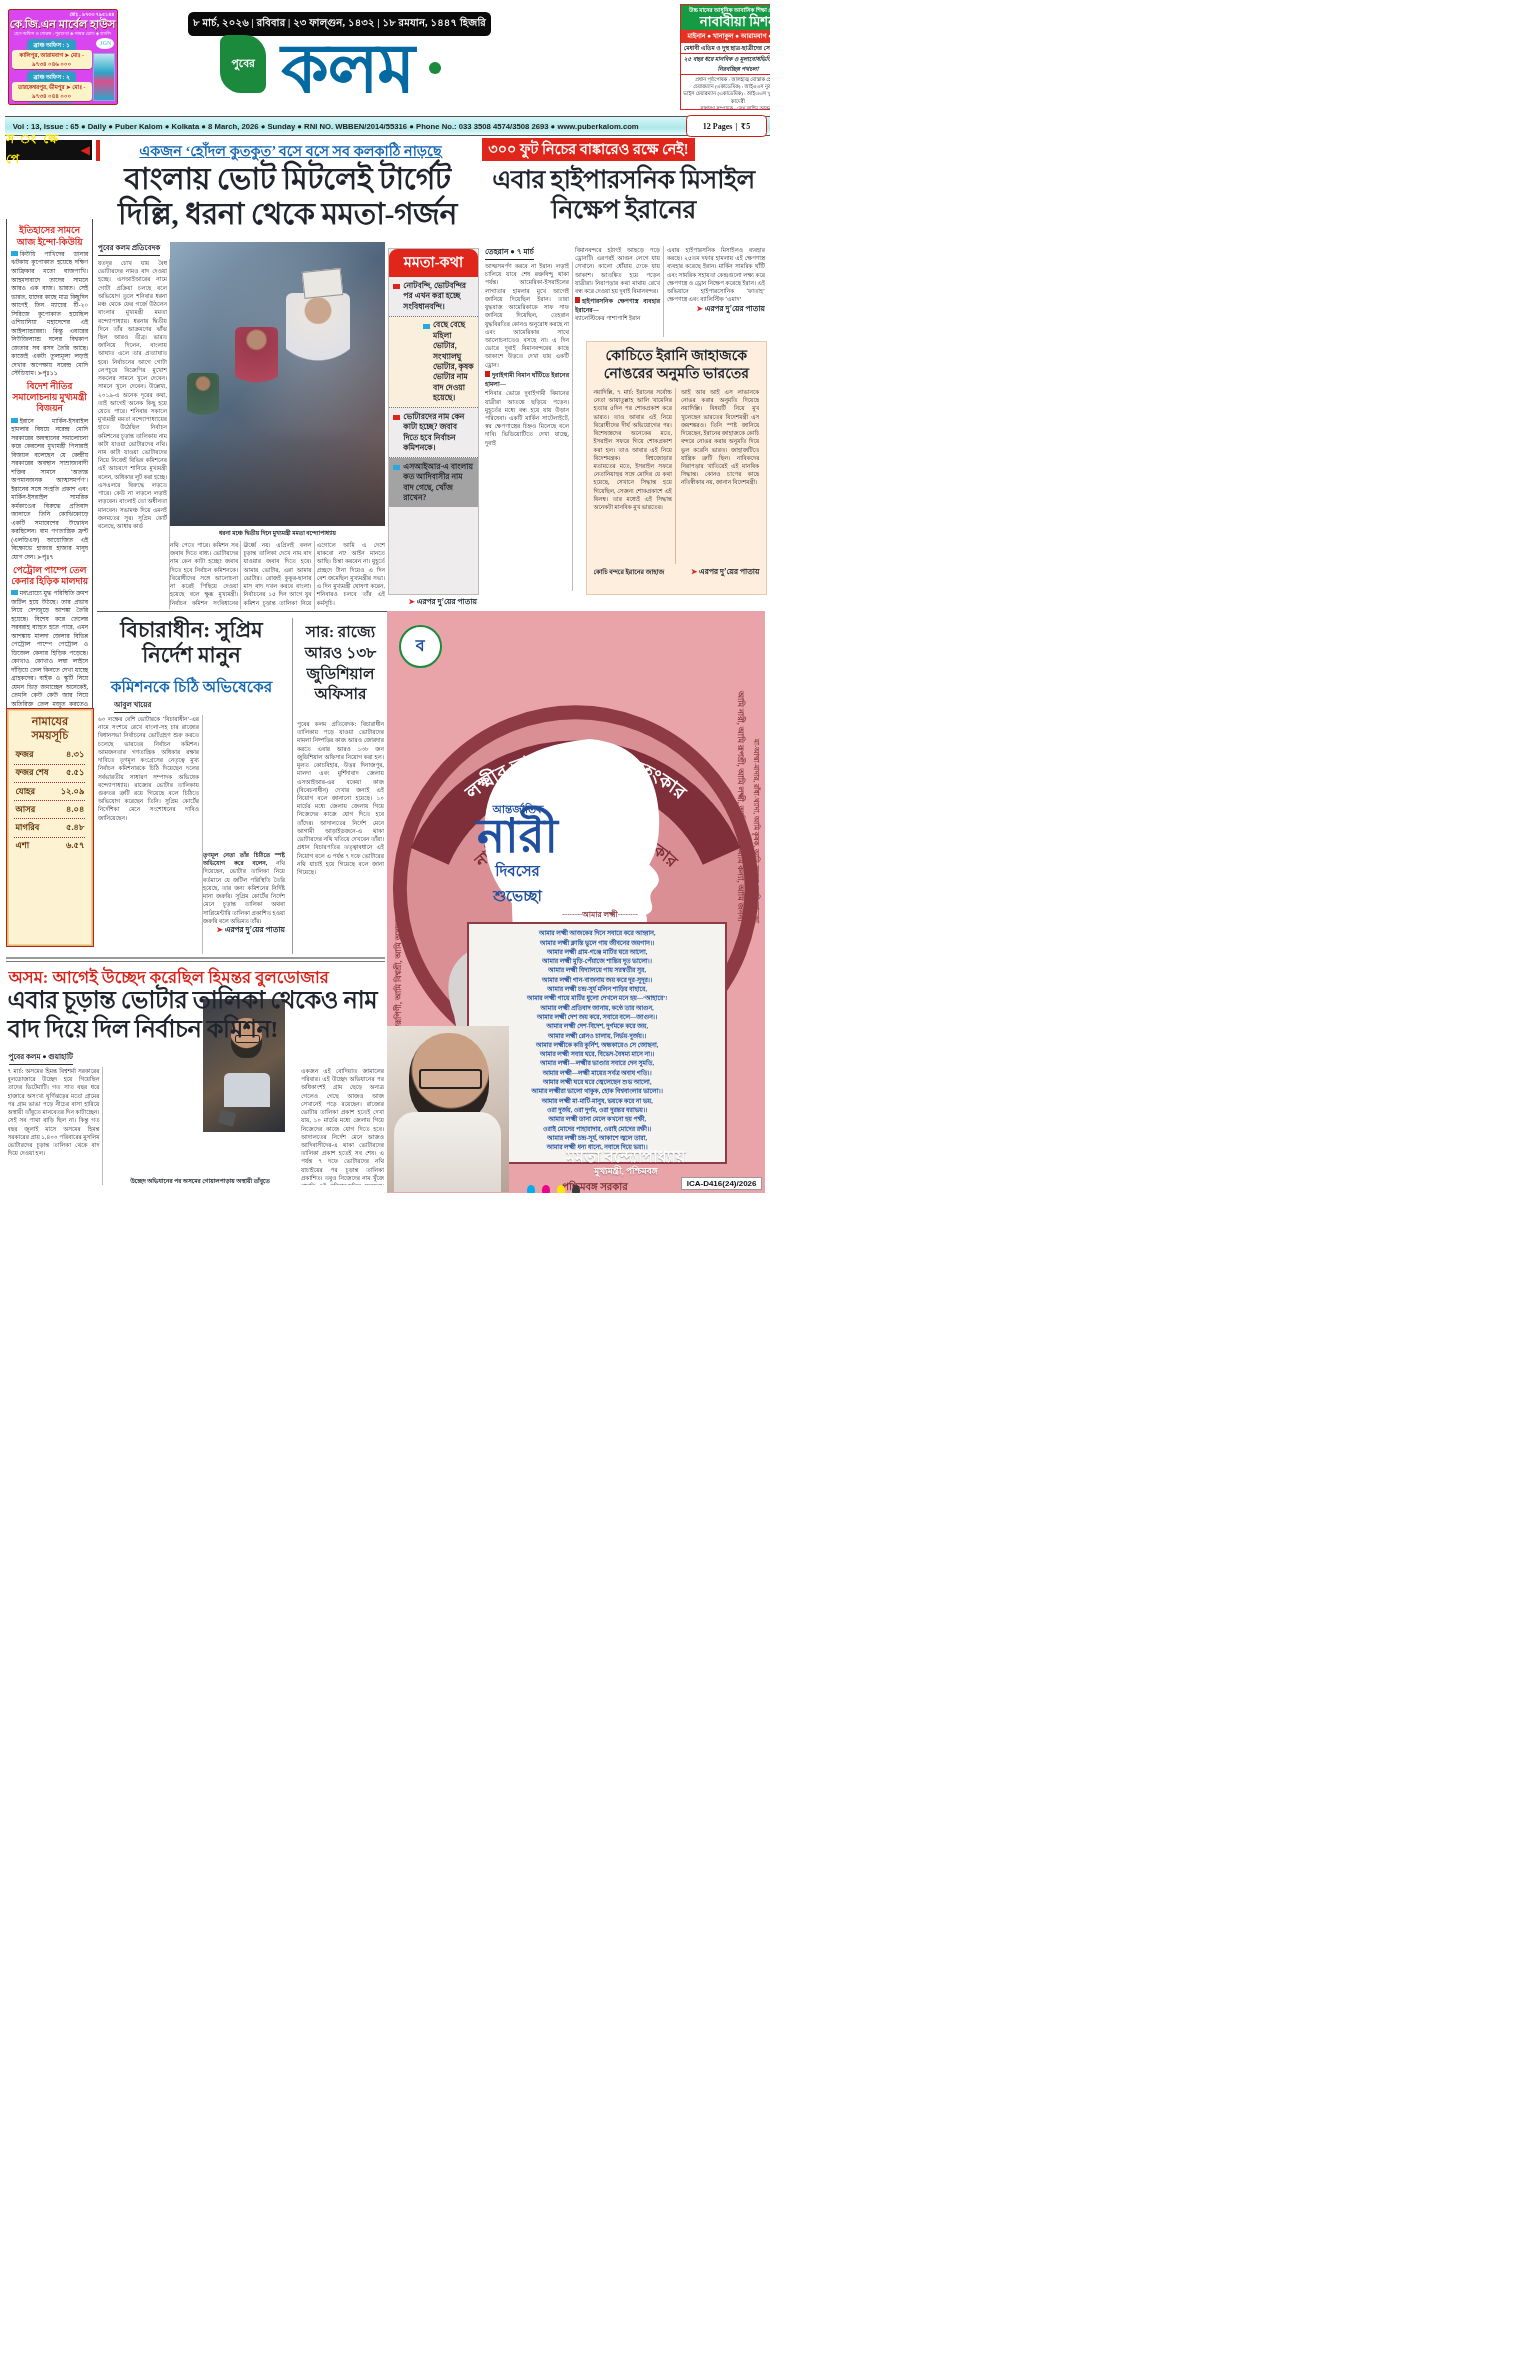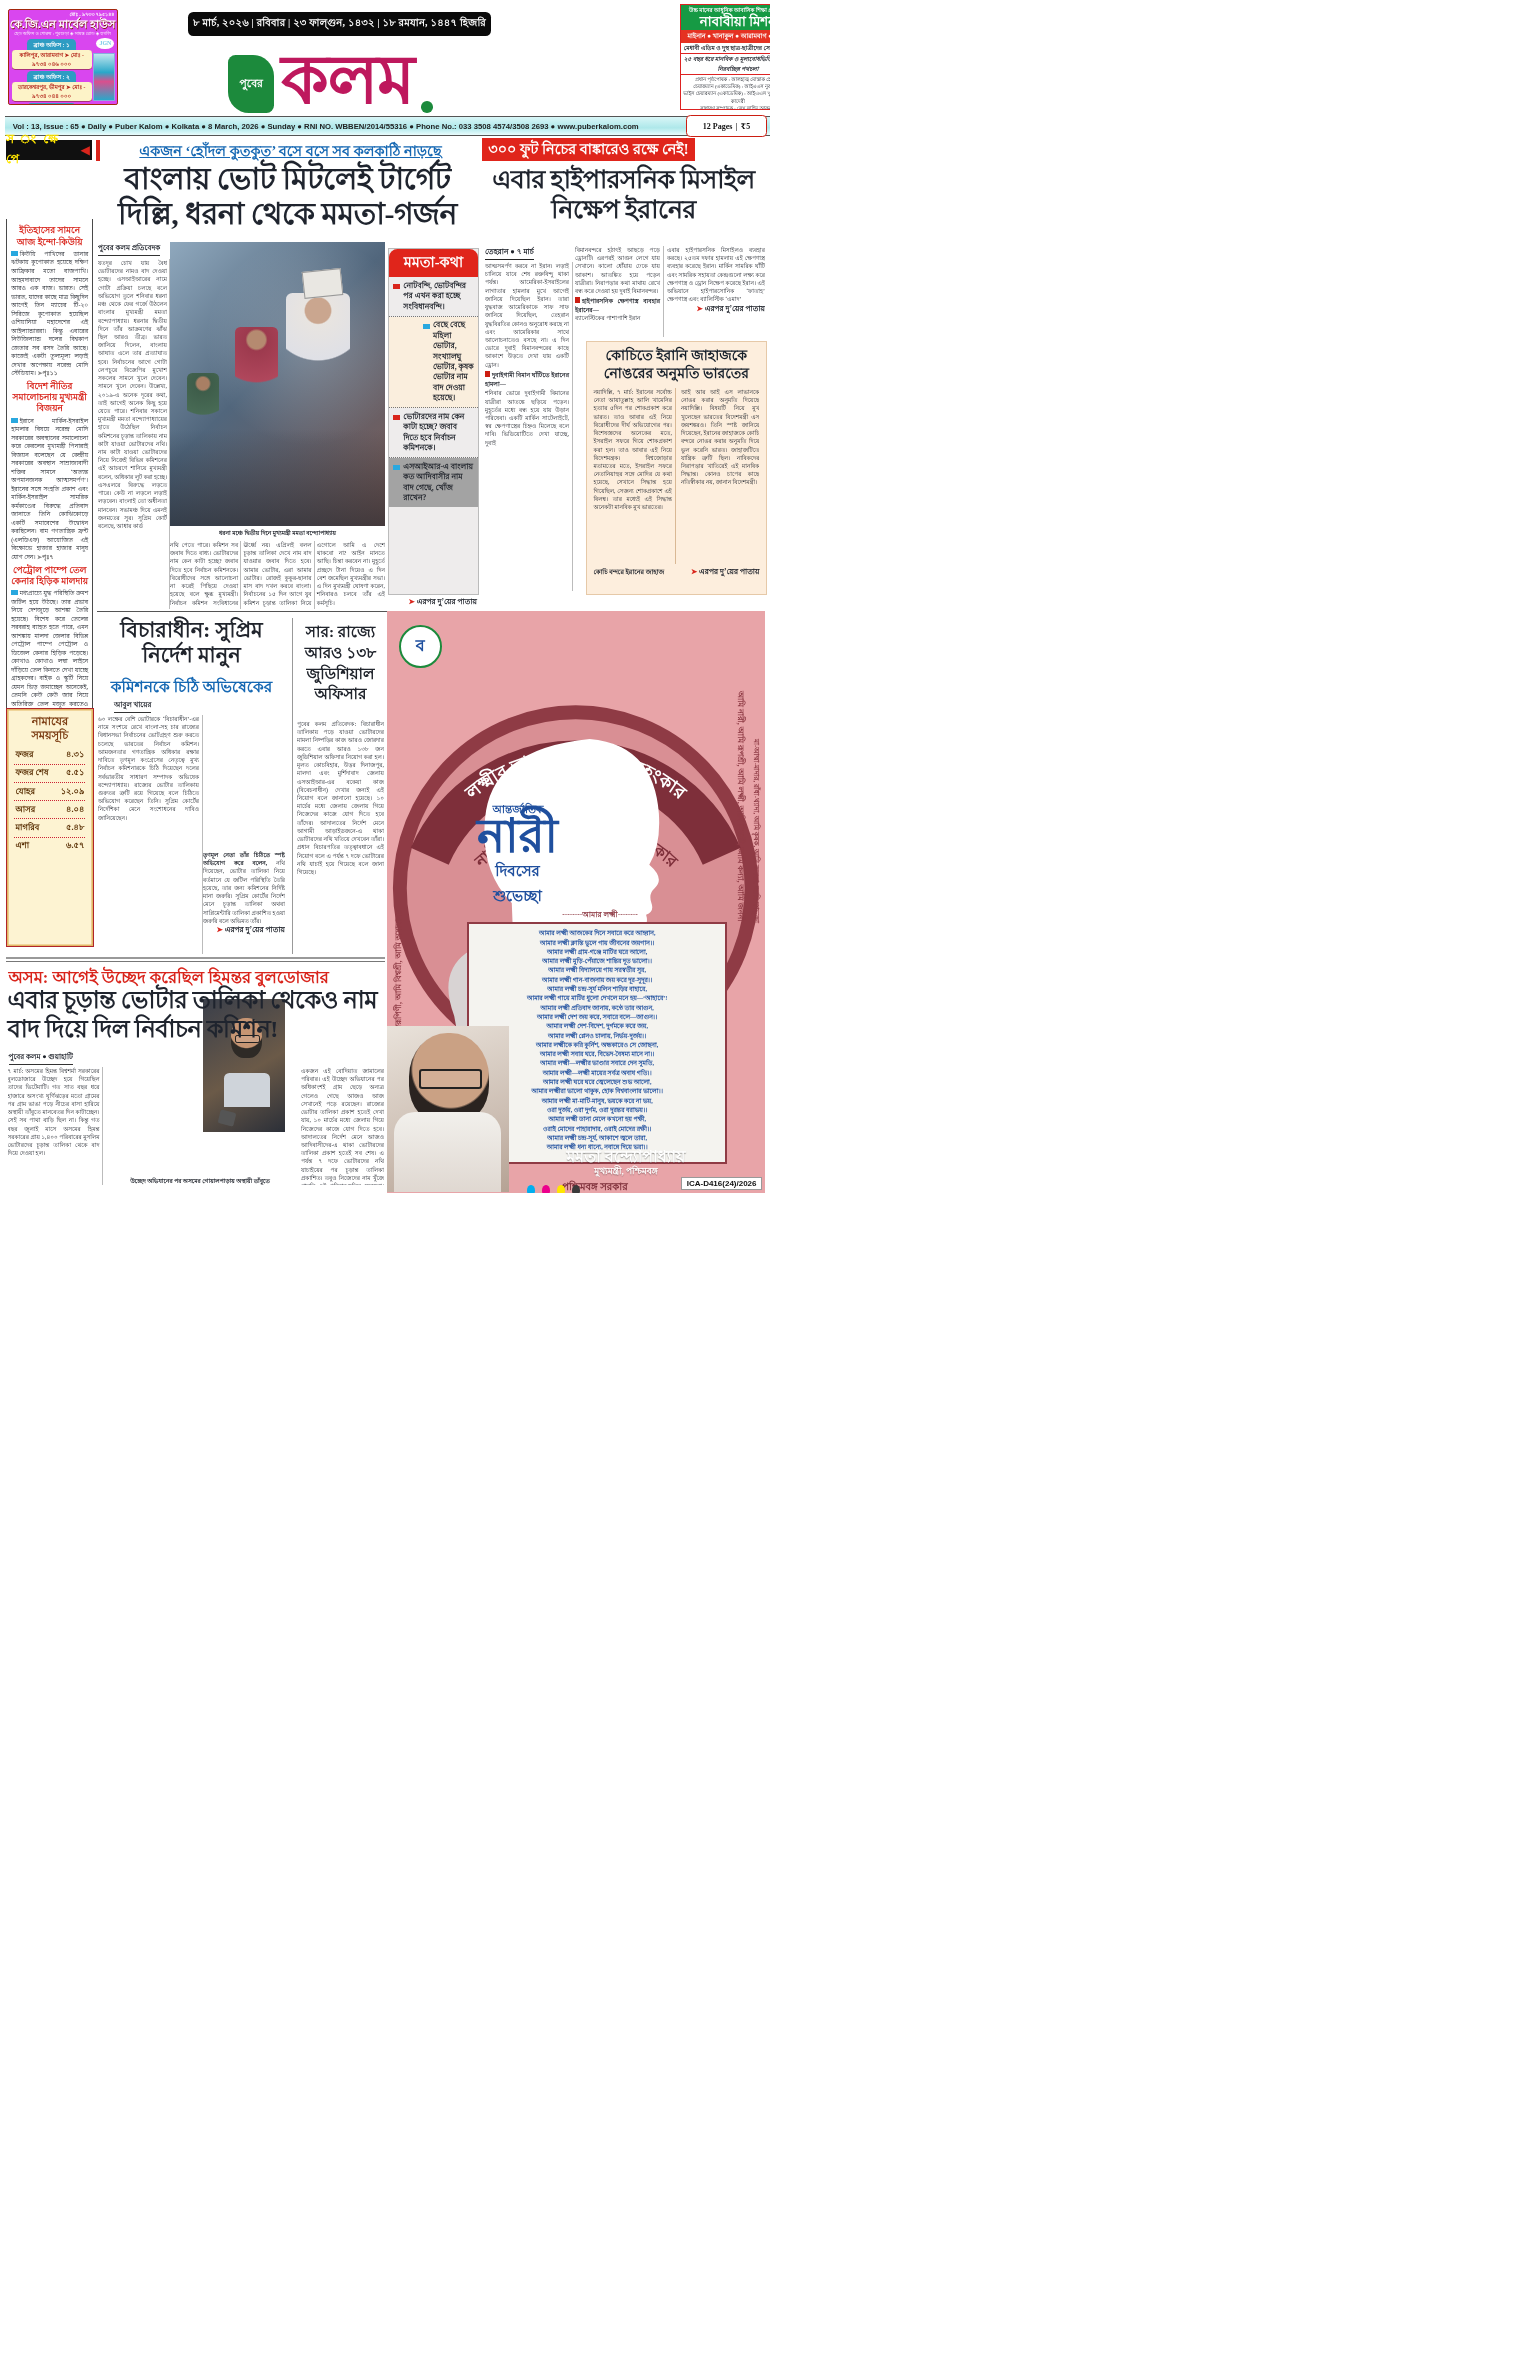--- a/index.html
+++ b/index.html
@@ -4,22 +4,22 @@
 <style>
   html,body{margin:0;padding:0;}
   body{width:770px;height:1193px;position:relative;background:#ffffff;
        font-family:"Liberation Serif","DejaVu Serif",serif;color:#20242c;}
   .abs{position:absolute;}
   .just{text-align:justify;}
   .b{font-weight:bold;}
   
   .datebar{background:#0a0a0a;color:#fff;border-radius:5.3px;display:flex;align-items:center;
            justify-content:center;font-size:10px;font-weight:bold;letter-spacing:0.2px;}
-  .logo-big{font-size:68px;font-weight:bold;color:#be185d;line-height:1;letter-spacing:-1.1px;
-            font-family:Liberation Sans, sans-serif;}
+  .logo-big{font-size:68px;font-weight:bold;color:#0369a1;line-height:1;letter-spacing:-1.1px;
+            font-family:Liberation Serif, serif;}
   .logo-emblem{width:46px;height:58px;background:#1c8a3c;border-radius:7.5px 21px 7.5px 21px;
                color:#fff;display:flex;align-items:center;justify-content:center;font-size:10.7px;font-weight:bold;}
   .greendot{width:11.7px;height:11.7px;border-radius:50%;background:#1c8a3c;}
   
   .lad{background:#d946ef;border:1.1px solid #a3260c;border-radius:2.1px;color:#fff;overflow:hidden;}
   .lad .pill-h{background:#2e9cc3;color:#fff;border-radius:4.3px 4.3px 0 0;font-size:5.9px;font-weight:bold;
                text-align:center;padding:0.5px 0;width:62%;margin:0 auto;}
   .lad .pill-b{background:#fdf3c8;color:#b3241a;border-radius:3.2px;font-size:5.6px;font-weight:bold;
                text-align:center;padding:0.5px 1.1px;box-shadow:0 0.5px 0 #7a1a08;}
   .rad{background:#fff;border:1.1px solid #d22;overflow:hidden;}
@@ -106,21 +106,21 @@
     <div class="pill-h" style="margin-top:1.6px;">ব্রাঞ্চ অফিস : ২</div>
     <div class="pill-b">তারকেশ্বরপুর, ভীমপুর ➤ মোঃ - ৯৭৩৪ ০৪৪ ০০০</div>
     <div class="pill-h" style="margin-top:1.6px;">ব্রাঞ্চ অফিস : ৩</div>
 
   </div>
 </div>
 
 <div class="abs datebar" style="left:188px;top:11.7px;width:303px;height:24.5px;">
   <span>৮ মার্চ, ২০২৬ | রবিবার | ২৩ ফাল্গুন, ১৪৩২ | ১৮ রমযান, ১৪৪৭ হিজরি</span>
 </div>
-<div class="abs" style="left:160px;top:35px;width:341px;height:78px;display:flex;align-items:flex-end;justify-content:center;gap:7px;">
+<div class="abs" style="left:160px;top:35px;width:341px;height:78px;display:flex;align-items:flex-start;justify-content:center;gap:15px;">
   <div class="logo-emblem">
       <span>পুবের</span>
     </div>
   <div class="logo-big">কলম</div>
   <div style="display:flex;flex-direction:column;gap:4.3px;margin-top:27px;">
     <div class="greendot"></div>
   </div>
 </div>
 
 <div class="abs rad" style="left:651px;top:4px;width:114px;height:104px;margin-left:29px;">

